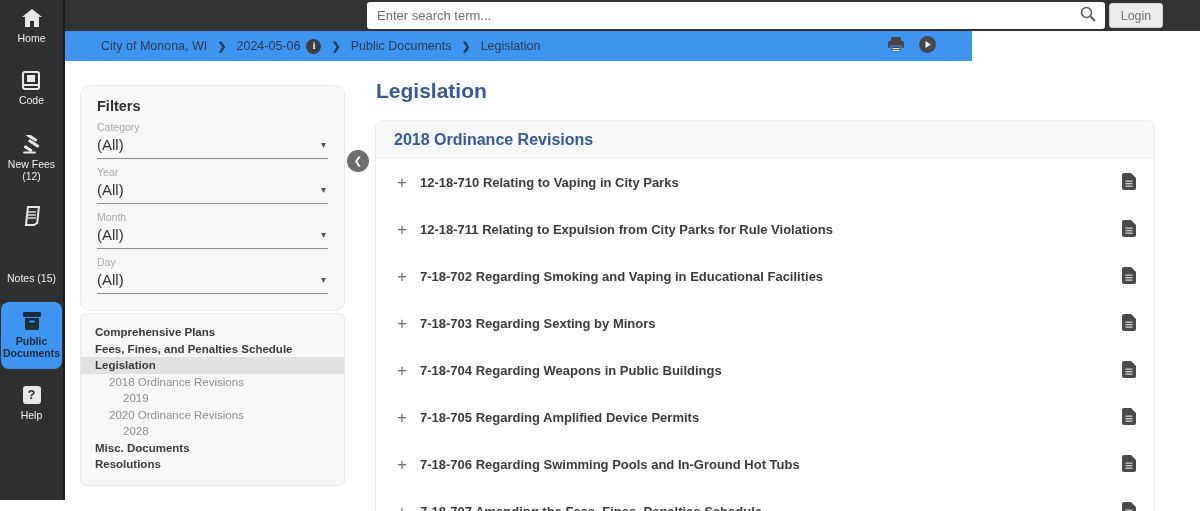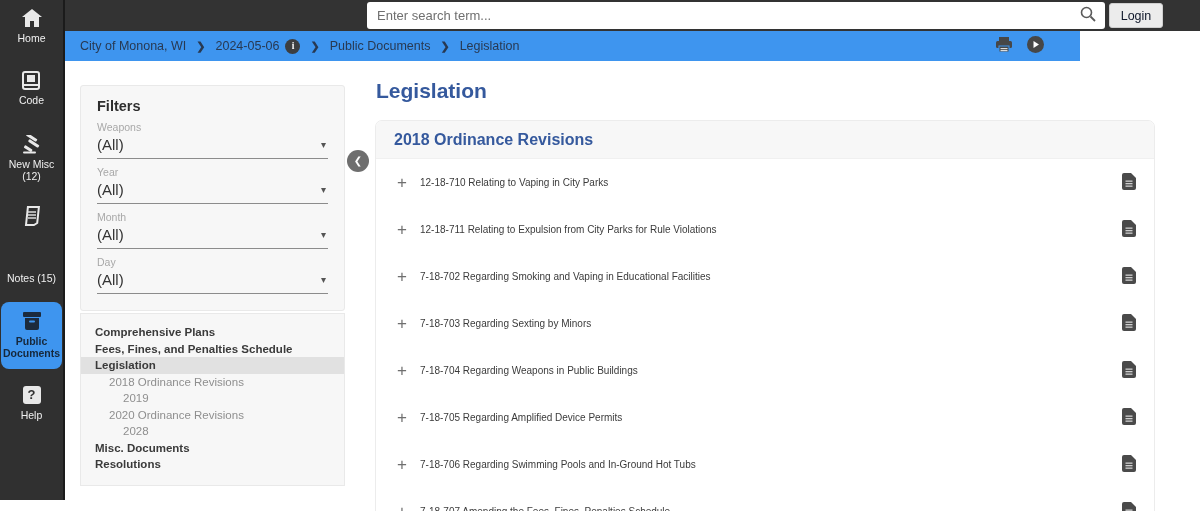--- a/index.html
+++ b/index.html
@@ -29,48 +29,48 @@
   .topbar { position:absolute; left:65px; top:0; width:1135px; height:31px; background:#333333; }
   .search-wrap { position:absolute; left:302px; top:2px; width:738px; height:27px;
                  background:#fff; border-radius:3px; display:flex; align-items:center; }
   .search-input { flex:1; border:none; outline:none; background:transparent;
                   font-size:13px; color:#404040; padding:0 8px 0 10px;
                   font-family:"Liberation Sans", sans-serif; }
   .search-input::placeholder { color:#6f6f6f; }
   .search-btn { background:none; border:none; padding:0 9px 0 0; cursor:pointer; display:flex; }
   .login-btn { position:absolute; left:1044px; top:3px; width:54px; height:25px;
                background:#ececec; border:1px solid #cfcfcf; border-radius:3px;
-               font-size:12.5px; color:#0f172a; cursor:pointer;
+               font-size:12.5px; color:#737373; cursor:pointer;
                font-family:"Liberation Sans", sans-serif; }
 
   
-  .crumbbar { position:absolute; left:65px; top:31px; width:1015px; height:30px;
-              background:#3e95ef; display:flex; align-items:center; padding-left:15px; }
+  .crumbbar { position:absolute; left:65px; top:31px; width:907px; height:30px;
+              background:#3e95ef; display:flex; align-items:center; padding-left:36px; }
   .crumb { font-size:12.5px; color:#28395280; color:#283952; cursor:pointer; }
   .crumb-sep { font-size:11px; font-weight:bold; color:#283952; margin:0 10px; }
   .info-btn { width:15px; height:15px; border-radius:50%; background:#3c3e40; border:none;
               color:#fff; font-size:9.5px; font-weight:bold; line-height:15px; text-align:center;
               margin-left:6px; cursor:pointer; font-family:"Liberation Serif", serif; }
   .crumb-actions { margin-left:auto; margin-right:36px; display:flex; align-items:center; gap:14px; }
   .icon-btn { background:none; border:none; padding:0; cursor:pointer; display:flex; }
 
   
   .filters-card { position:absolute; left:80px; top:85px; width:265px;
-                  background:#f7f7f7; border:1px solid #e9e9e9; border-radius:3px;
+                  background:#f7f7f7; border:1px solid #e9e9e9; border-radius:10px;
                   padding:12px 16px 16px; z-index:2; }
   .filters-title { font-size:14.5px; font-weight:bold; color:#2e2e2e; margin-bottom:6px; }
   .filter-field { margin-top:7px; }
   .filter-label { font-size:10.5px; color:#a8a8a8; }
   .filter-select { display:flex; align-items:center; justify-content:space-between;
                    border-bottom:1px solid #8c8c8c; padding:3px 2px 5px 0; cursor:pointer; }
   .filter-value { font-size:15px; color:#333; }
   .filter-caret { font-size:10px; color:#555; }
 
   .tree-card { position:absolute; left:80px; top:313px; width:265px;
-               background:#f7f7f7; border:1px solid #e9e9e9; border-radius:0;
+               background:#f7f7f7; border:1px solid #e9e9e9; border-radius:6px;
                padding:10px 0 12px; z-index:2; }
   .tree-item { font-size:11.5px; line-height:16.5px; cursor:pointer; white-space:nowrap;
                overflow:hidden; }
   .lvl0 { padding-left:14px; font-weight:bold; color:#3a3a3a; }
   .lvl1 { padding-left:28px; color:#8f8f8f; }
   .lvl2 { padding-left:42px; color:#8f8f8f; }
   .tree-item.selected { background:#e1e1e1; }
 
   
   .collapse-btn { position:absolute; left:347px; top:150px; width:22px; height:22px;
@@ -81,21 +81,21 @@
   .main-title { position:absolute; left:376px; top:79px; font-size:21px; font-weight:600;
                 color:#35599d; }
   .list-card { position:absolute; left:375px; top:120px; width:780px; height:420px;
                background:#fff; border:1px solid #ececec; border-radius:7px 7px 0 0;
                overflow:hidden; }
   .list-header { height:38px; background:#f7f7f7; border-bottom:1px solid #f0f0f0;
                  display:flex; align-items:center; padding-left:18px; }
   .list-header-title { font-size:16px; font-weight:bold; color:#35599d; }
   .doc-row { height:47px; display:flex; align-items:center; padding:0 18px; cursor:pointer; }
   .plus { color:#6f6f6f; font-size:17px; font-weight:normal; width:16px; text-align:center; }
-  .doc-label { margin-left:10px; font-size:10px; font-weight:normal; color:#3b3b3b; }
+  .doc-label { margin-left:10px; font-size:13px; font-weight:bold; color:#3b3b3b; }
   .doc-file-btn { margin-left:auto; background:none; border:none; padding:0; cursor:pointer; display:flex; }
 </style>
 </head>
 <body>
 
 <div class="page">
 
   <aside class="sidebar">
     <div class="nav-item nav-home">
       <span class="ico">
@@ -121,21 +121,21 @@
       <span class="ico">
         <svg width="20" height="19" viewBox="0 0 20 19">
             <g fill="#e9e9e9">
               <rect x="4" y="1" width="12" height="3" rx="1" transform="rotate(33 10 2)"></rect>
               <rect x="6" y="7" width="12" height="3" rx="1" transform="rotate(33 12 8)"></rect>
               <rect x="2" y="12" width="9" height="3" rx="1" transform="rotate(33 6 13)"></rect>
               <rect x="1" y="16.5" width="13" height="2" rx="1"></rect>
             </g>
           </svg>
       </span>
-      <div>New Misc</div>
+      <div>New Fees</div>
       <div>(12)</div>
     </div>
 
     <div class="nav-item nav-notes">
       <span class="ico">
         <svg width="17" height="20" viewBox="0 0 17 20">
             <path d="M5 1 h11 v16 l-3 2 h-8 z" fill="none" stroke="#e9e9e9" stroke-width="2" transform="skewX(-6)"></path>
             <g stroke="#e9e9e9" stroke-width="1.4">
               <line x1="5" y1="6" x2="13" y2="6"></line>
               <line x1="5" y1="9" x2="13" y2="9"></line>
@@ -210,21 +210,21 @@
             </svg>
         </span>
       </button>
     </span>
   </nav>
 
   <section class="filters-card">
     <div class="filters-title">Filters</div>
 
     <div class="filter-field">
-      <div class="filter-label">Weapons</div>
+      <div class="filter-label">Category</div>
       <div class="filter-select">
         <span class="filter-value">(All)</span>
         <span class="filter-caret">▾</span>
       </div>
     </div>
 
     <div class="filter-field">
       <div class="filter-label">Year</div>
       <div class="filter-select">
         <span class="filter-value">(All)</span>

